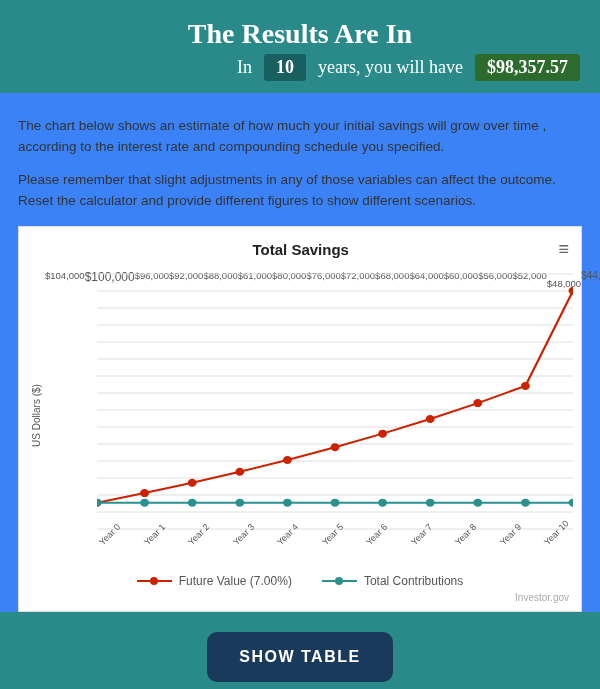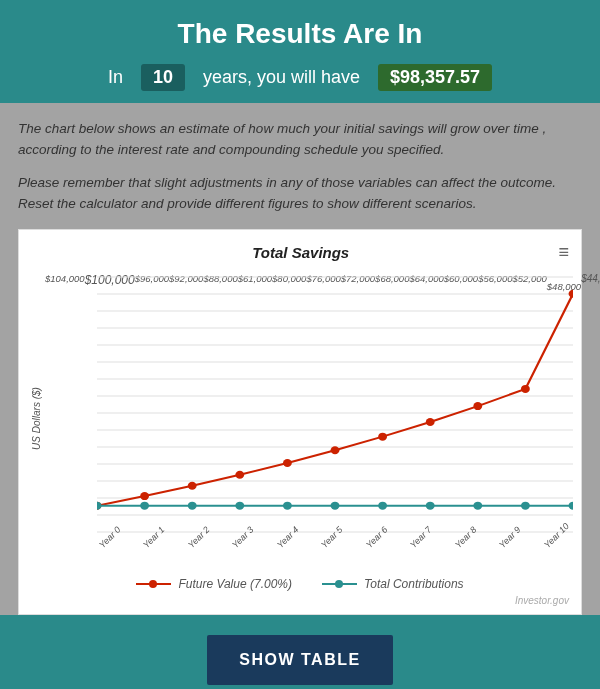--- a/index.html
+++ b/index.html
@@ -7,31 +7,31 @@
       width: 600px;
       min-height: 689px;
       background: #2a8a8a;
       font-family: Arial, sans-serif;
       color: #222;
     }
   </style>
 </head>
 <body>
 
-<div style="background:#2a8a8a; text-align:center; padding:18px 20px 12px;">
+<div style="background:#2a8a8a; text-align:center; padding:18px 20px 12px;font-family:Liberation Serif, serif;">
   <h1 style="color:#fff; font-size:28px; font-weight:bold;">The Results Are In</h1>
-  <div style="display:flex; align-items:center; justify-content:center; gap:18px; margin-top:14px; font-size:18px; color:#fff;">
+  <div style="display:flex; align-items:center; justify-content:flex-end; gap:12px; margin-top:4px; font-size:18px; color:#fff;">
     <span>In</span>
     <span style="background:#1a5f5f; color:#fff; font-weight:bold; font-size:18px; padding:3px 12px; border-radius:3px;">10</span>
     <span>years, you will have</span>
     <span style="background:#2d6a2d; color:#fff; font-weight:bold; font-size:18px; padding:3px 12px; border-radius:3px;">$98,357.57</span>
   </div>
 </div>
 
-<div style="background:#a3a3a3; padding:16px 18px 0;font-style:italic;">
+<div style="background:#3b82f6; padding:23px 18px 0;">
   <div style="font-size:13.5px; color:#333; line-height:1.55; margin-bottom:14px;">
     <p style="margin-bottom:12px;">The chart below shows an estimate of how much your initial savings will grow over time , according to the interest rate and compounding schedule you specified.</p>
     <p>Please remember that slight adjustments in any of those variables can affect the outcome. Reset the calculator and provide different figures to show different scenarios.</p>
   </div>
 
   <div style="border:1px solid #ddd; background:#fff; padding:10px 8px 8px 8px; margin-bottom:0;">
     <div style="display:flex; align-items:center; margin-bottom:4px;">
       <div style="width:20px;"></div>
       <span style="font-size:15px; font-weight:bold; color:#222; text-align:center; flex:1;">Total Savings</span>
       <span style="font-size:18px; color:#666; cursor:pointer; padding:2px 4px;">≡</span>
@@ -143,14 +143,14 @@
       </div>
     </div>
 
     <div style="text-align:right; font-size:10px; color:#aaa; padding-right:4px; margin-top:2px;">
       <span>Investor.gov</span>
     </div>
   </div>
 </div>
 
 <div style="background:#2a8a8a; display:flex; justify-content:center; padding:20px 20px 24px;">
-  <button style="background:#1a3a5c; color:#fff; border:none; padding:16px 32px; font-size:16px; font-weight:bold; letter-spacing:1.5px; cursor:pointer; border-radius:2px;">SHOW TABLE</button>
+  <button style="background:#1a3a5c; color:#fff; border:none; padding:16px 32px; font-size:16px; font-weight:bold; letter-spacing:1.5px; cursor:pointer; border-radius:10px;">SHOW TABLE</button>
 </div>
 
 </body></html>

